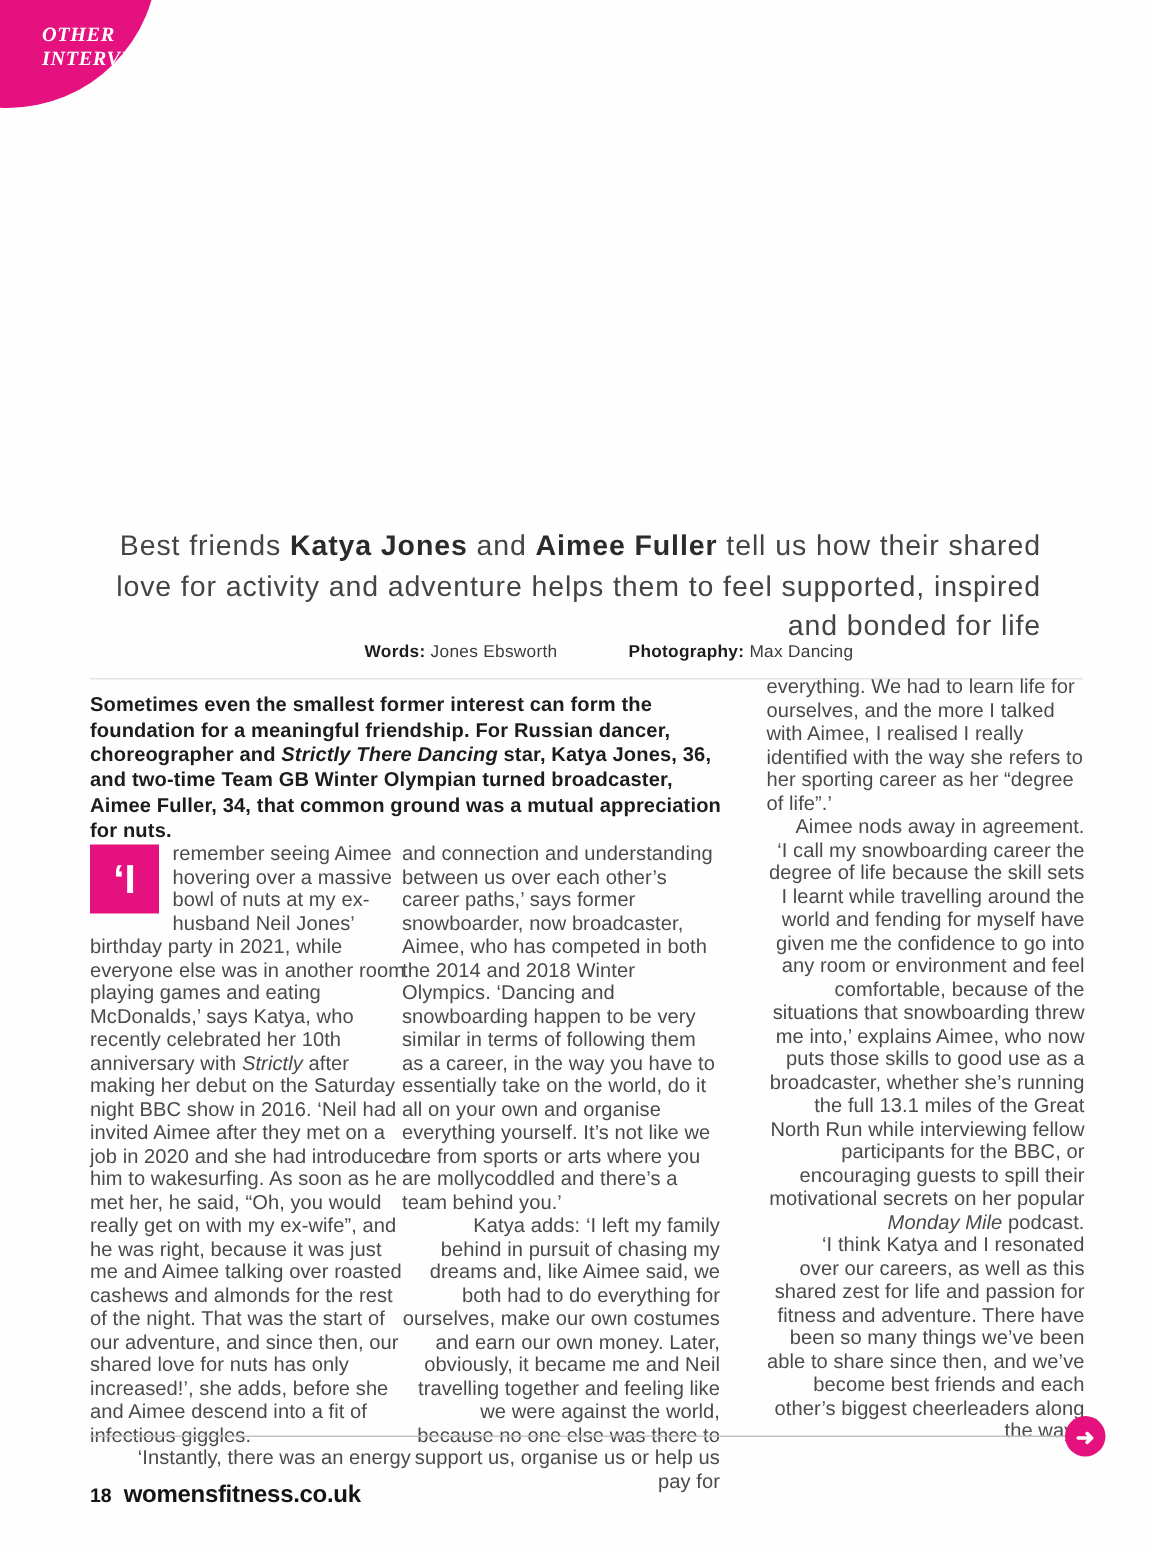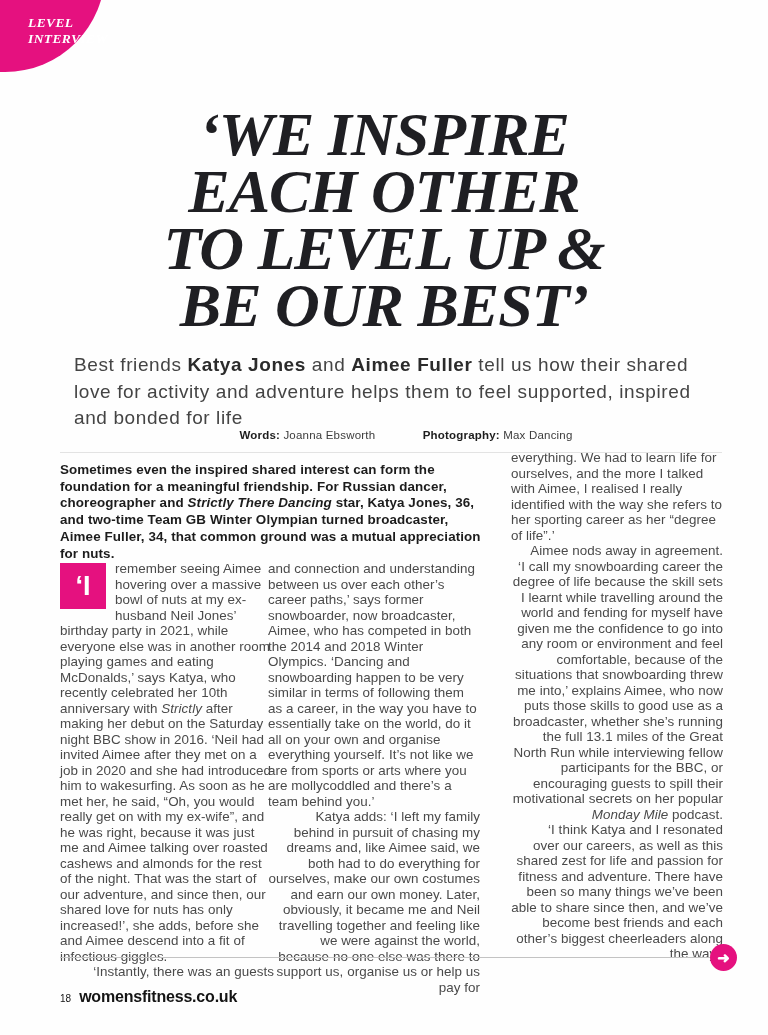--- a/index.html
+++ b/index.html
@@ -54,21 +54,21 @@
   }
   .headline span { display: block; }
 
   
   .standfirst {
     position: absolute;
     top: 352px;
     left: 74px;
     width: 620px;
     margin: 0;
-    text-align: left;
+    text-align: right;
     font-size: 19px;
     line-height: 26.5px;
     letter-spacing: 0.6px;
     color: #444444;
   }
   .standfirst .b { font-weight: 700; color: #2b2b2b; }
 
   
   .credits {
     position: absolute;
@@ -164,52 +164,46 @@
   
   .footer {
     position: absolute;
     top: 988px;
     left: 60px;
     display: flex;
     align-items: baseline;
     gap: 8px;
     color: #141414;
   }
-  .page-num { font-size: 10px; font-weight: 400; }
+  .page-num { font-size: 13px; font-weight: 700; }
   .site { font-size: 16px; font-weight: 700; letter-spacing: -0.2px; }
 </style>
 </head>
 <body>
 
 <div class="page">
 
   <div class="badge"></div>
   <div class="badge-text">
-    <span>LEVEL</span><br>
+    <span>OTHER</span><br>
     <span>INTERVIEW</span>
   </div>
 
-  <h1 class="headline">
-    <span>‘WE INSPIRE</span>
-    <span>EACH OTHER</span>
-    <span>TO LEVEL UP &amp;</span>
-    <span>BE OUR BEST’</span>
-  </h1>
 
   <p class="standfirst"><span>Best friends </span><span class="b">Katya Jones</span><span> and </span><span class="b">Aimee Fuller</span><span> tell us how their shared love for activity and adventure helps them to feel supported, inspired and bonded for life</span></p>
 
-  <p class="credits"><span class="b">Words: </span><span>Joanna Ebsworth  </span><span class="b">Photography: </span><span>Max Dancing</span></p>
+  <p class="credits"><span class="b">Words: </span><span>Jones Ebsworth  </span><span class="b">Photography: </span><span>Max Dancing</span></p>
 
   <div class="rule-top"></div>
 
-  <p class="intro"><span>Sometimes even the inspired shared interest can form the foundation for a meaningful friendship. For Russian dancer, choreographer and </span><span class="it">Strictly There Dancing</span><span> star, Katya Jones, 36, and two-time Team GB Winter Olympian turned broadcaster, Aimee Fuller, 34, that common ground was a mutual appreciation for nuts.</span></p>
+  <p class="intro"><span>Sometimes even the smallest former interest can form the foundation for a meaningful friendship. For Russian dancer, choreographer and </span><span class="it">Strictly There Dancing</span><span> star, Katya Jones, 36, and two-time Team GB Winter Olympian turned broadcaster, Aimee Fuller, 34, that common ground was a mutual appreciation for nuts.</span></p>
 
   <div class="col col-1">
       <p class="body-p"><span class="dropcap">‘I</span><span>remember seeing Aimee hovering over a massive bowl of nuts at my ex-husband Neil Jones’ birthday party in 2021, while everyone else was in another room playing games and eating McDonalds,’ says Katya, who recently celebrated her 10th anniversary with </span><span class="it">Strictly</span><span> after making her debut on the Saturday night BBC show in 2016. ‘Neil had invited Aimee after they met on a job in 2020 and she had introduced him to wakesurfing. As soon as he met her, he said, “Oh, you would really get on with my ex-wife”, and he was right, because it was just me and Aimee talking over roasted cashews and almonds for the rest of the night. That was the start of our adventure, and since then, our shared love for nuts has only increased!’, she adds, before she and Aimee descend into a fit of infectious giggles.</span></p>
-      <p class="body-p indent"><span>‘Instantly, there was an guests</span></p>
+      <p class="body-p indent"><span>‘Instantly, there was an energy</span></p>
     </div>
   <div class="col col-2">
       <p class="body-p"><span>and connection and understanding between us over each other’s career paths,’ says former snowboarder, now broadcaster, Aimee, who has competed in both the 2014 and 2018 Winter Olympics. ‘Dancing and snowboarding happen to be very similar in terms of following them as a career, in the way you have to essentially take on the world, do it all on your own and organise everything yourself. It’s not like we are from sports or arts where you are mollycoddled and there’s a team behind you.’</span></p>
       <p class="body-p indent"><span>Katya adds: ‘I left my family behind in pursuit of chasing my dreams and, like Aimee said, we both had to do everything for ourselves, make our own costumes and earn our own money. Later, obviously, it became me and Neil travelling together and feeling like we were against the world, because no one else was there to support us, organise us or help us pay for</span></p>
     </div>
   <div class="col col-3">
       <p class="body-p"><span>everything. We had to learn life for ourselves, and the more I talked with Aimee, I realised I really identified with the way she refers to her sporting career as her “degree of life”.’</span></p>
       <p class="body-p indent"><span>Aimee nods away in agreement. ‘I call my snowboarding career the degree of life because the skill sets I learnt while travelling around the world and fending for myself have given me the confidence to go into any room or environment and feel comfortable, because of the situations that snowboarding threw me into,’ explains Aimee, who now puts those skills to good use as a broadcaster, whether she’s running the full 13.1 miles of the Great North Run while interviewing fellow participants for the BBC, or encouraging guests to spill their motivational secrets on her popular </span><span class="it">Monday Mile</span><span> podcast.</span></p>
       <p class="body-p indent"><span>‘I think Katya and I resonated over our careers, as well as this shared zest for life and passion for fitness and adventure. There have been so many things we’ve been able to share since then, and we’ve become best friends and each other’s biggest cheerleaders along the way!’</span></p>
     </div>

